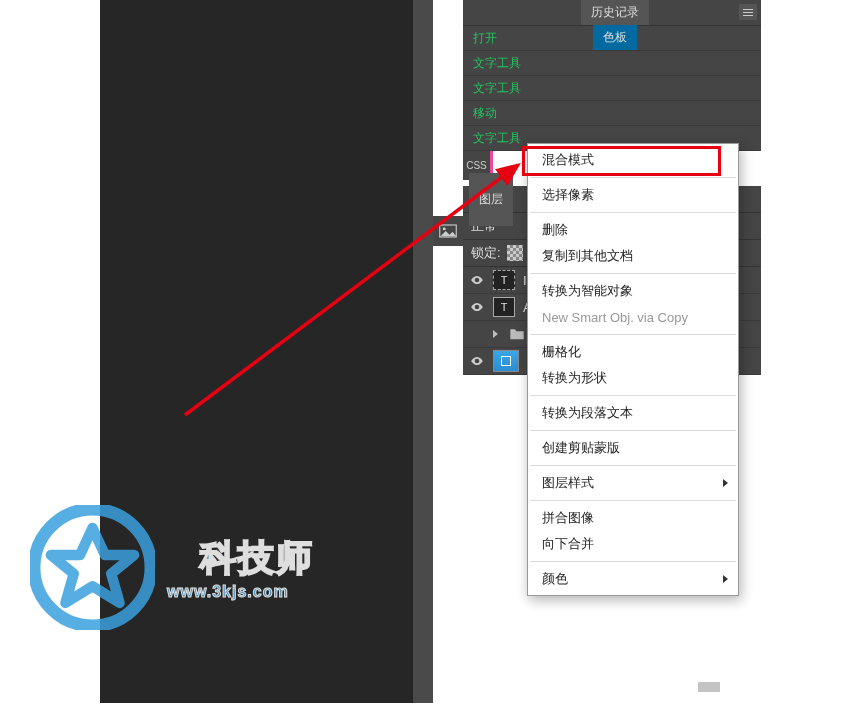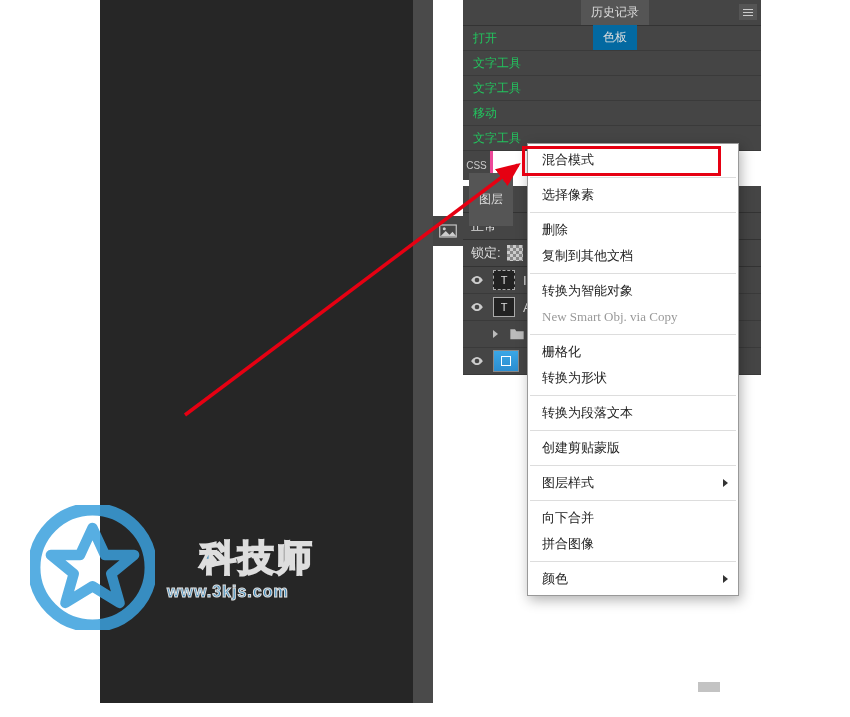--- a/index.html
+++ b/index.html
@@ -235,21 +235,20 @@
     padding: 0 14px;
     cursor: pointer;
     position: relative;
   }
   .menu-item.highlighted {
     background: #bde3f8;
   }
   .menu-item.disabled {
     color: #999;
     cursor: default;
-    font-family: Liberation Serif, serif;
   }
   .menu-sep {
     height: 1px;
     background: #ddd;
     margin: 4px 2px;
   }
   .menu-item .submenu-arrow {
     position: absolute;
     right: 10px;
     width:0;height:0;
@@ -449,22 +448,22 @@
     <div class="menu-sep"></div>
     <div class="menu-item">栅格化</div>
     <div class="menu-item">转换为形状</div>
     <div class="menu-sep"></div>
     <div class="menu-item">转换为段落文本</div>
     <div class="menu-sep"></div>
     <div class="menu-item">创建剪贴蒙版</div>
     <div class="menu-sep"></div>
     <div class="menu-item">图层样式<span class="submenu-arrow"></span></div>
     <div class="menu-sep"></div>
+    <div class="menu-item">拼合图像</div>
     <div class="menu-item">向下合并</div>
-    <div class="menu-item">拼合图像</div>
     <div class="menu-sep"></div>
     <div class="menu-item">颜色<span class="submenu-arrow"></span></div>
   </div>
 <div class="menu-highlight-box"></div>
 
 <svg class="annotation-line" width="850" height="717">
   <defs>
     <marker id="arrowhead" markerWidth="8" markerHeight="8" refX="6" refY="3" orient="auto">
       <polygon points="0 0, 7 3, 0 6" fill="#e60012"></polygon>
     </marker>

